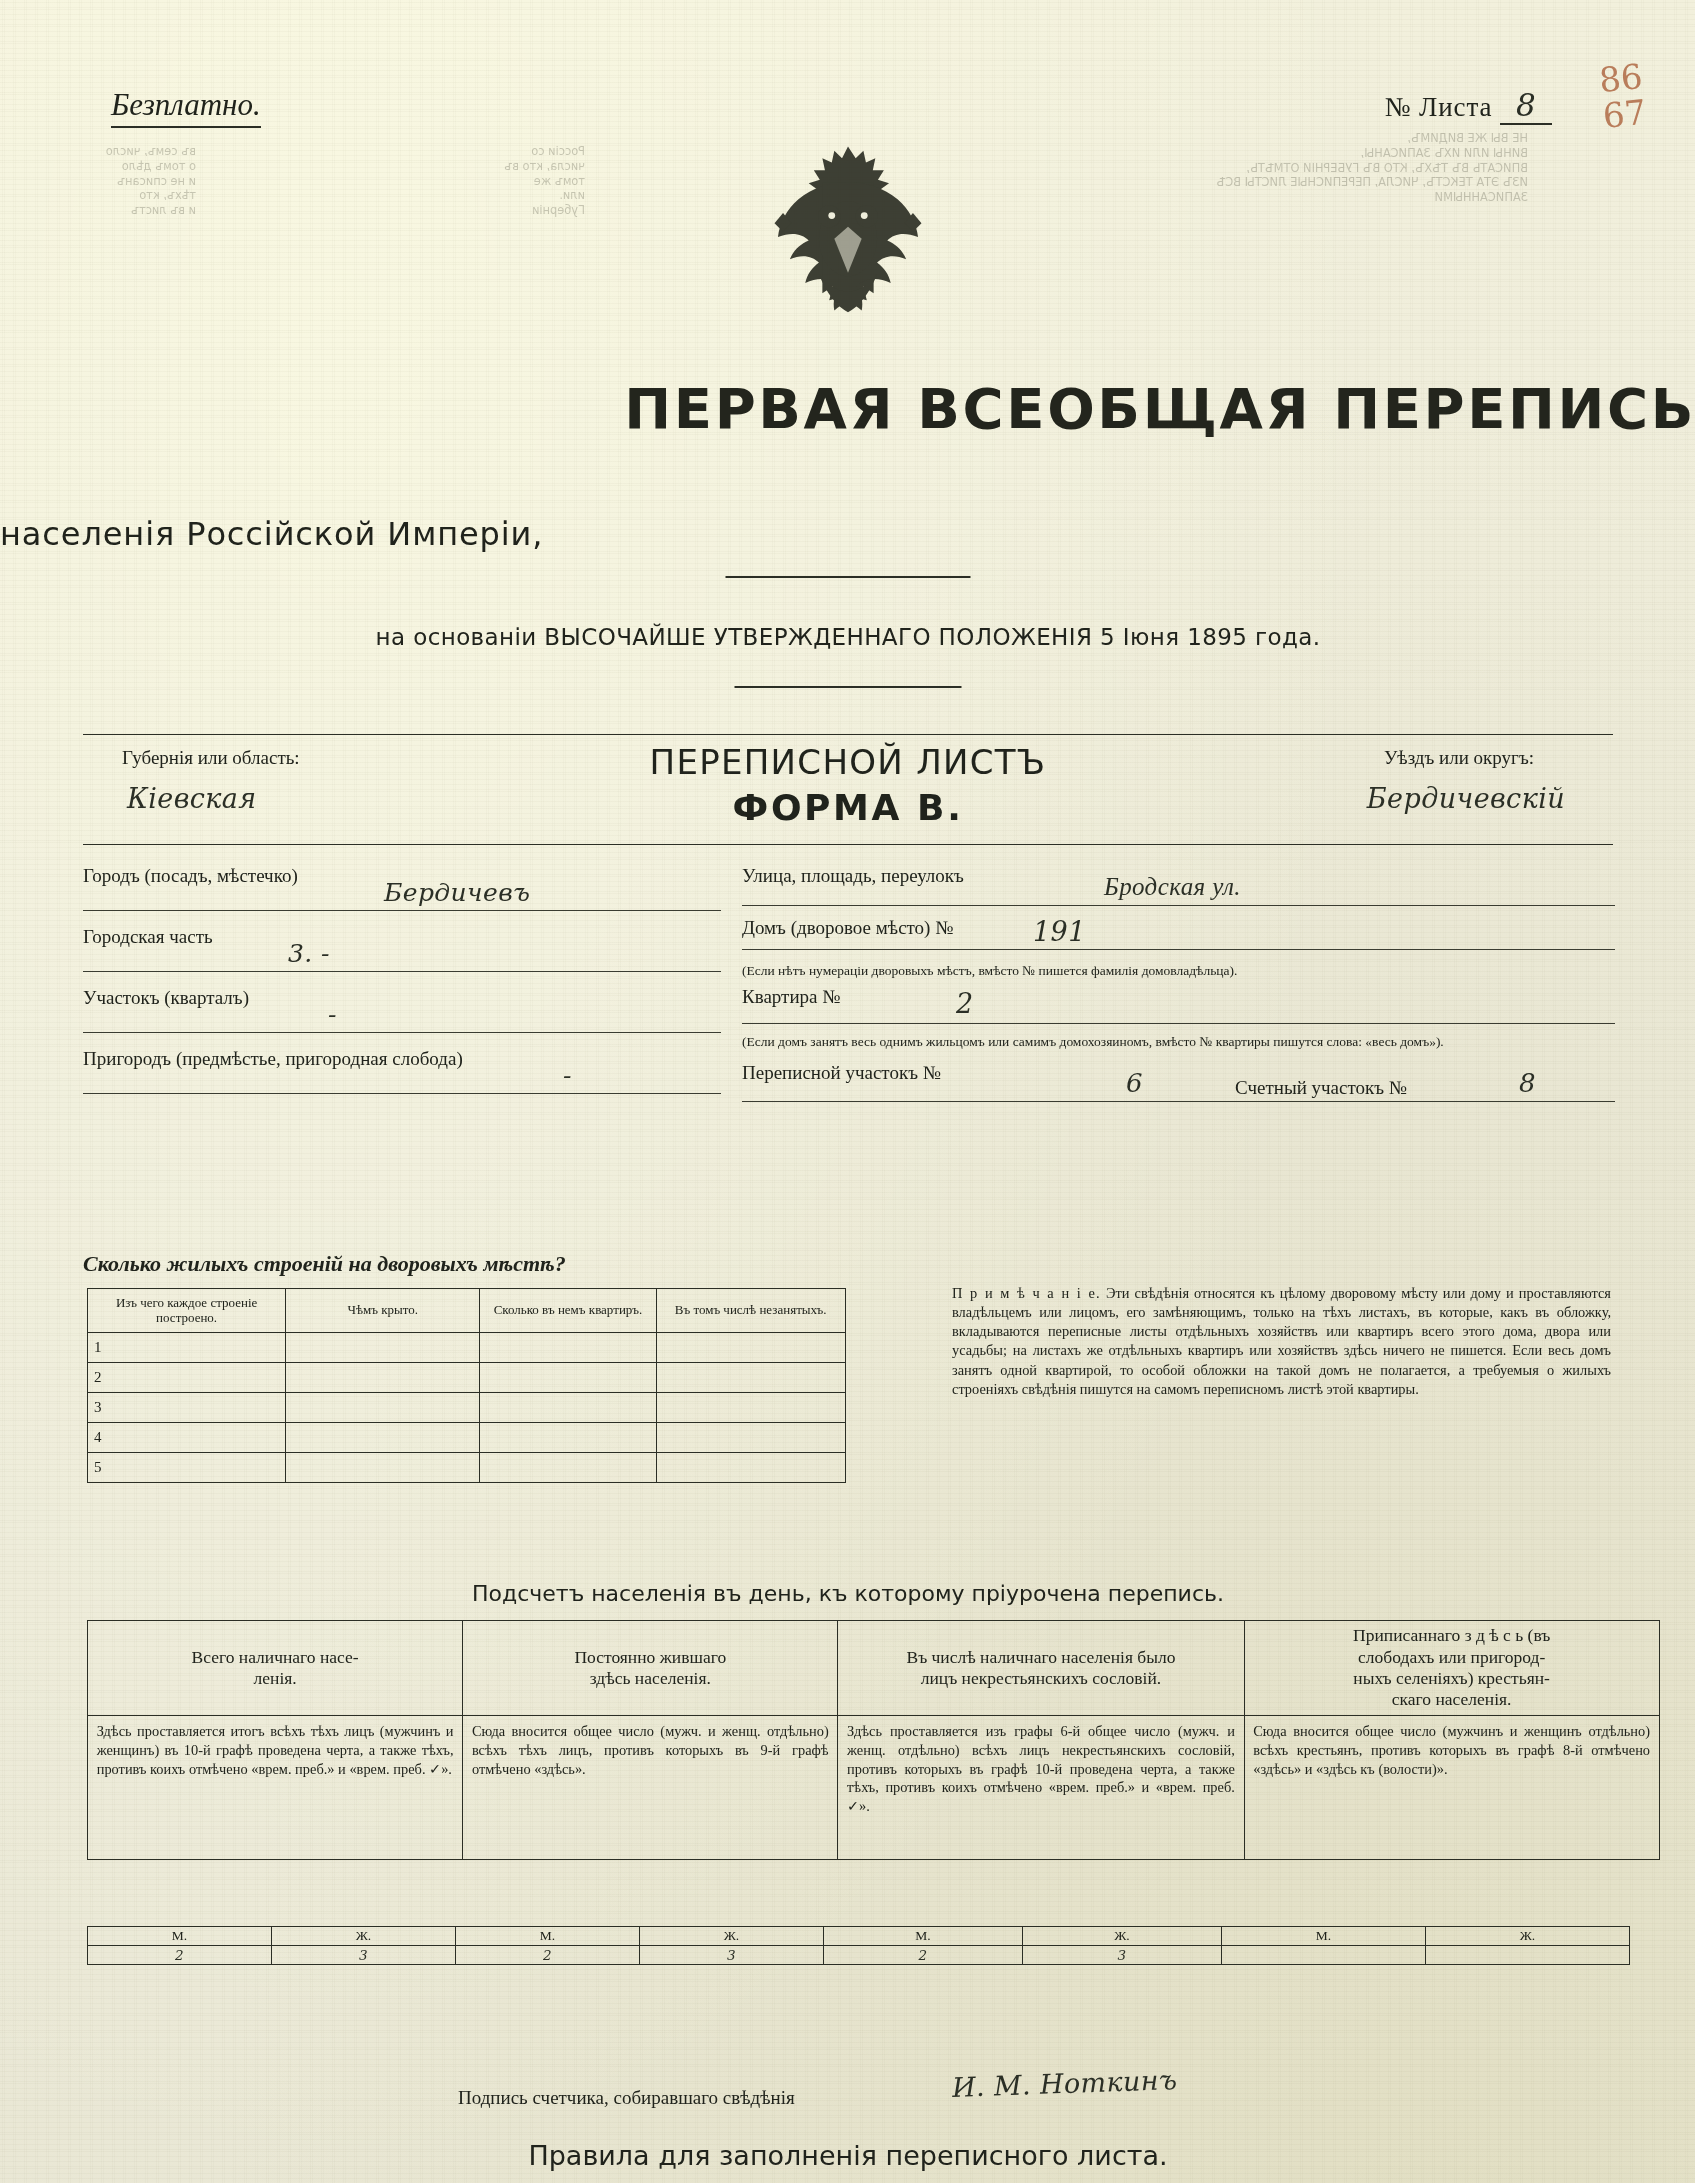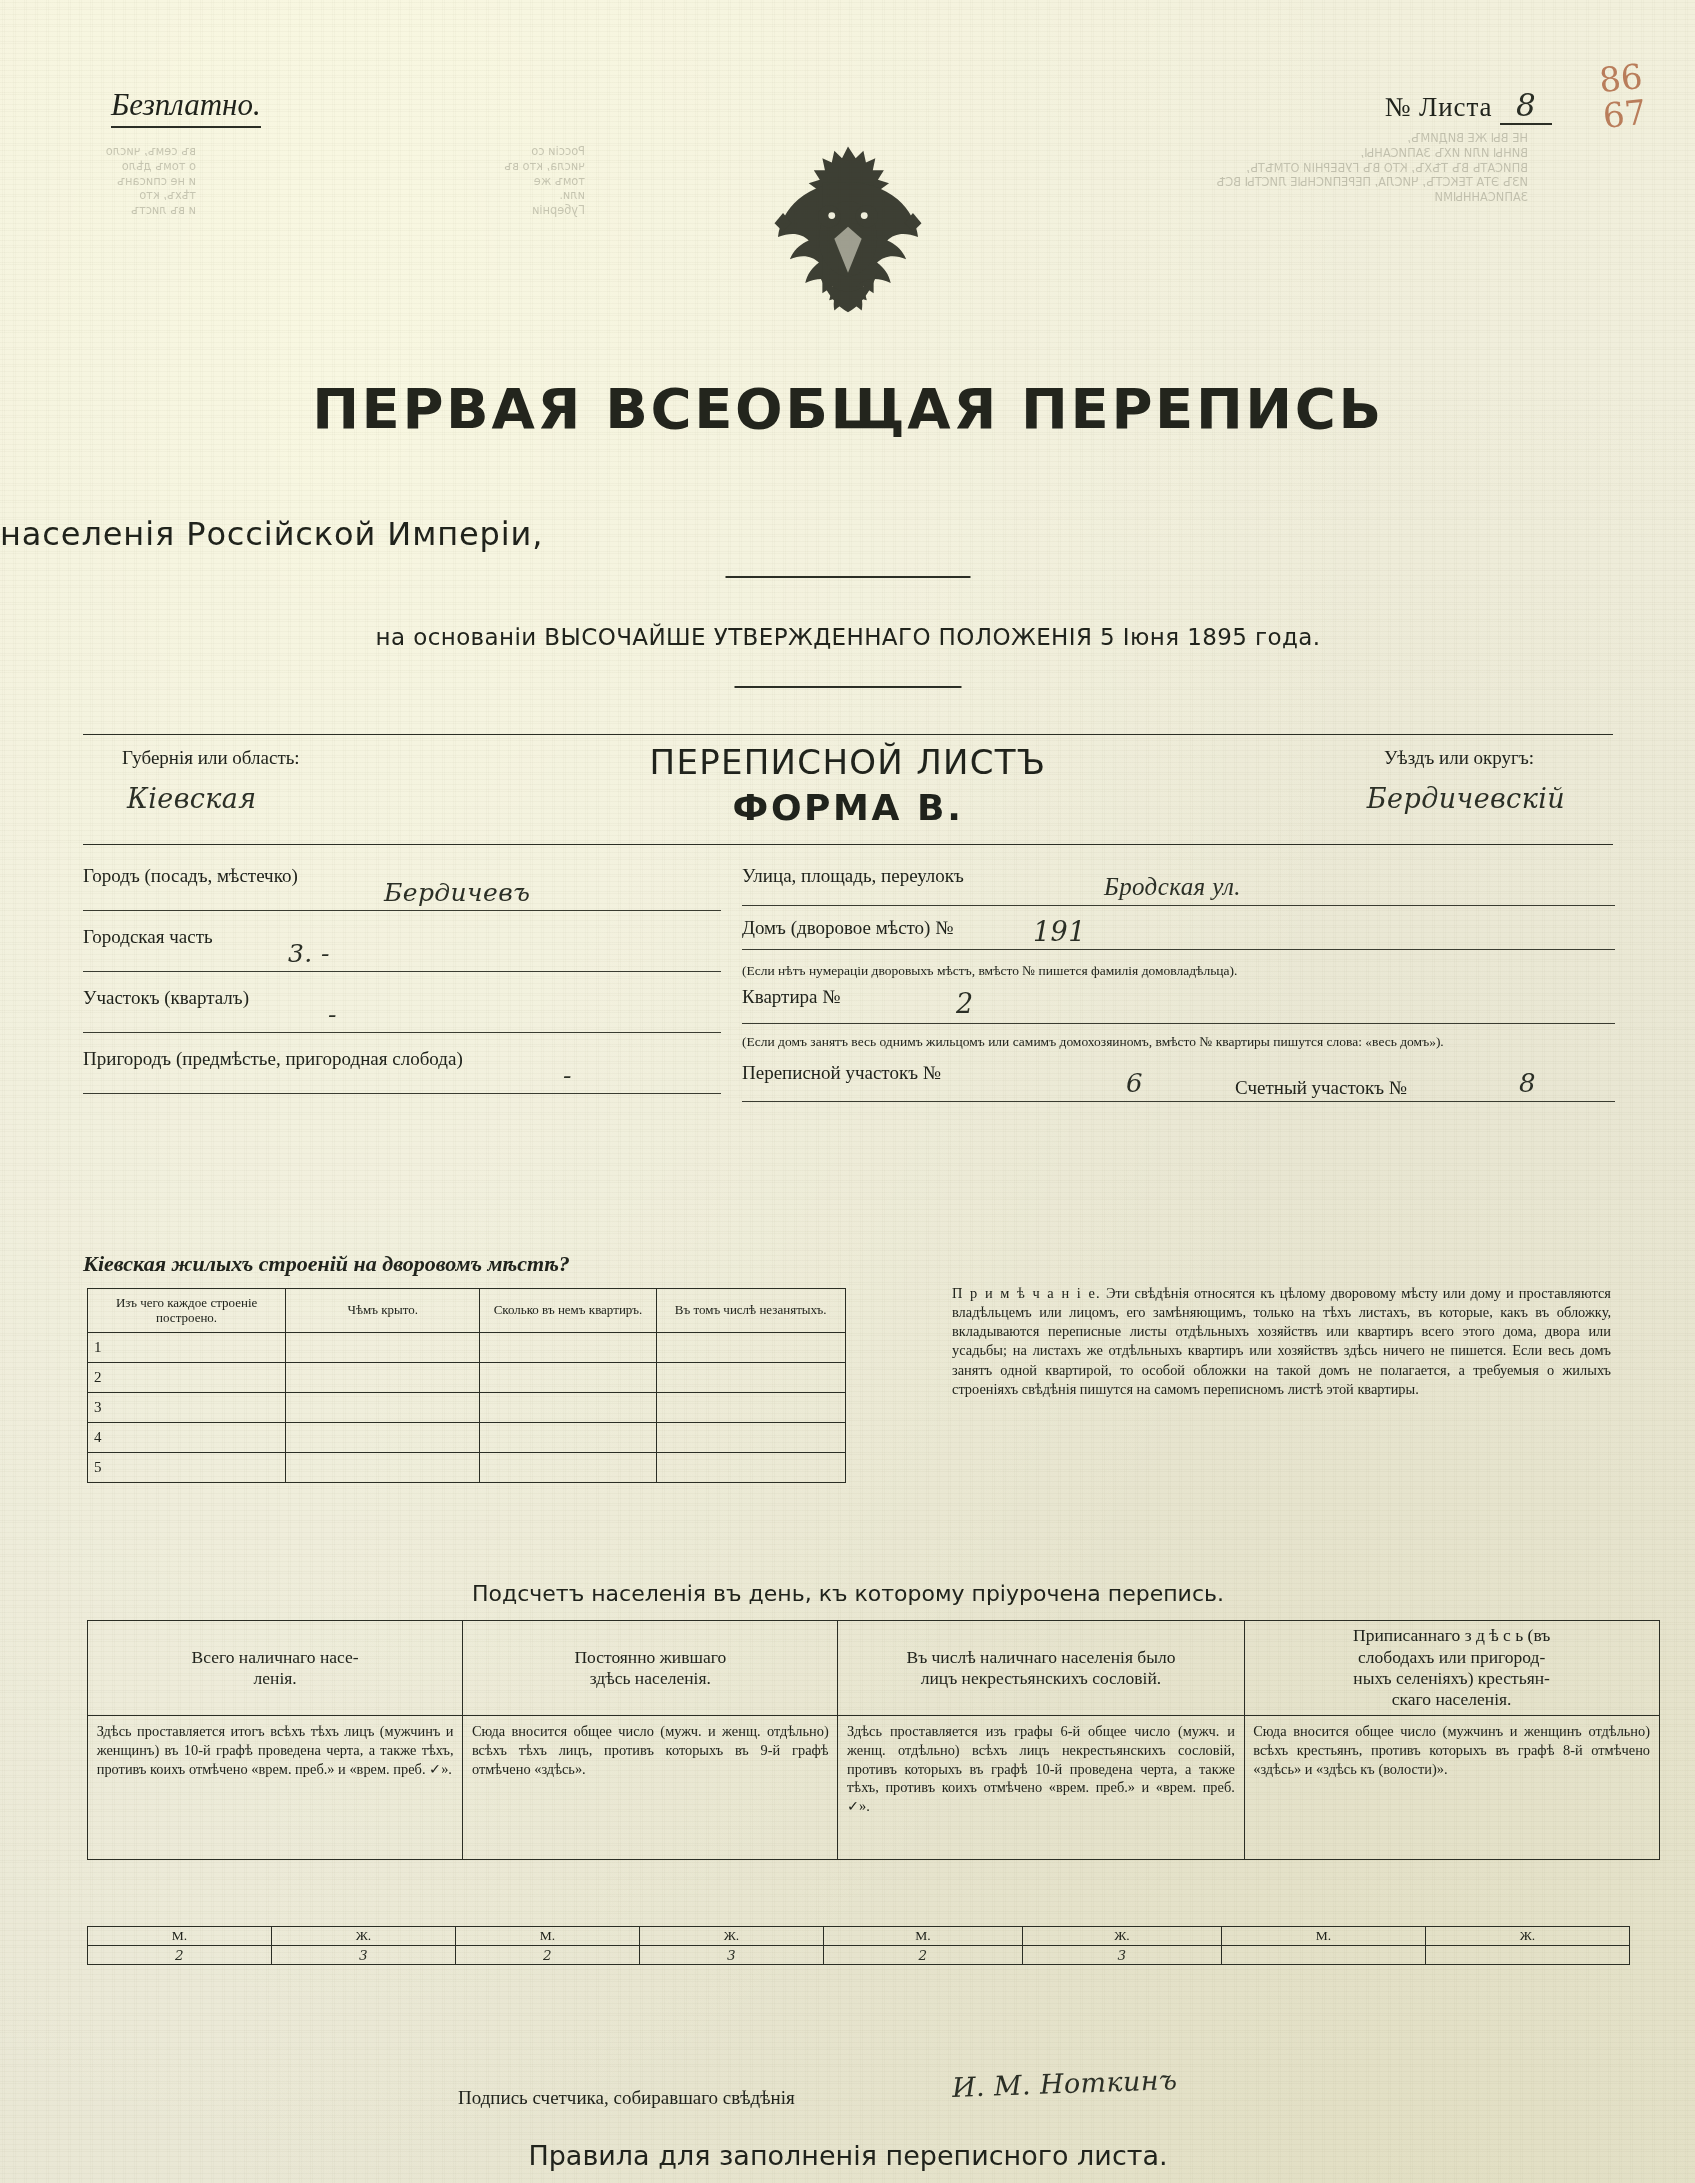--- a/index.html
+++ b/index.html
@@ -56,21 +56,21 @@
   }
   
   .eagle{
     position:absolute;left:50%;top:131px;transform:translateX(-50%);
     width:245px;height:188px;
     display:flex;align-items:center;justify-content:center;
     opacity:.9;
   }
   
   .t1{
-    position:absolute;left:0;right:0;top:376px;text-align:center;
+    position:absolute;left:0;right:0;top:376px;text-align:right;
     font-family:"DejaVu Sans", sans-serif;
     font-weight:bold;font-size:56px;letter-spacing:2.6px;
     color:#23251d;
   }
   .t2{
     position:absolute;left:0;right:0;top:515px;
     font-family:"DejaVu Sans", sans-serif;
     font-size:32px;letter-spacing:0.9px;
   }
   .t3{
@@ -264,21 +264,21 @@
     <div class="smallnote">(Если домъ занятъ весь однимъ жильцомъ или самимъ домохозяиномъ, вмѣсто № квартиры пишутся слова: «весь домъ»).</div>
     <div style="position:relative;height:52px;margin-top:11.4px;">
       <div style="position:absolute;left:0;right:0;bottom:11.4px;border-bottom:1.3px solid #3a3c31;"></div>
       <span style="position:relative;z-index:2;">Переписной участокъ №</span>
       <span class="hand" style="position:absolute;z-index:3;left:384px;bottom:15.7px;font-size:26px;">6</span>
       <span style="position:absolute;z-index:2;left:493px;bottom:15px;">Счетный участокъ №</span>
       <span class="hand" style="position:absolute;z-index:3;left:777px;bottom:15.7px;font-size:26px;">8</span>
     </div>
   </div>
 
-  <div class="qh">Кіевская жилыхъ строеній на дворовомъ мѣстѣ?</div>
+  <div class="qh">Сколько жилыхъ строеній на дворовыхъ мѣстѣ?</div>
 
   <table class="tbl bt">
     <tbody>
         <tr>
       <td class="hd" style="width:192px;">Изъ чего каждое строеніе построено.</td>
       <td class="hd" style="width:188px;">Чѣмъ крыто.</td>
       <td class="hd" style="width:170px;">Сколько въ немъ квартиръ.</td>
       <td class="hd" style="width:183px;">Въ томъ числѣ незанятыхъ.</td>
     </tr>
     <tr>

